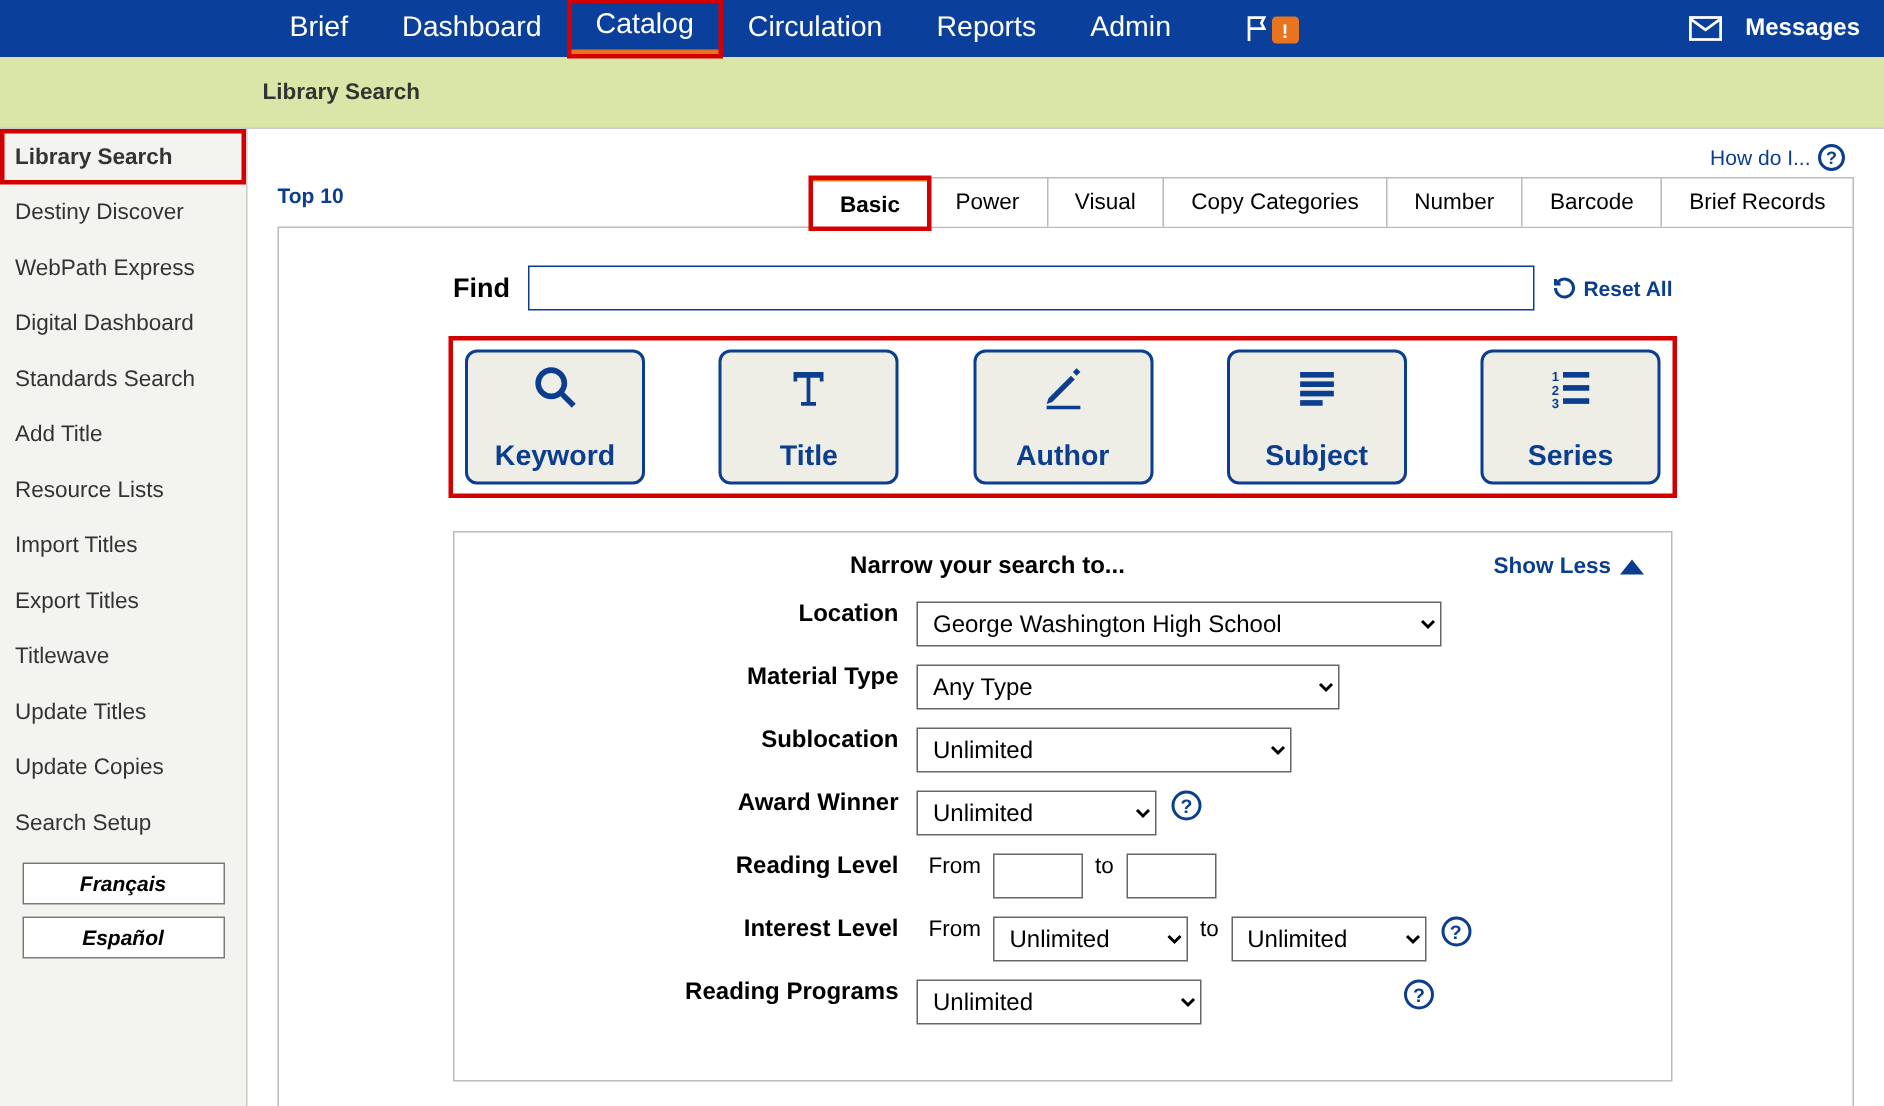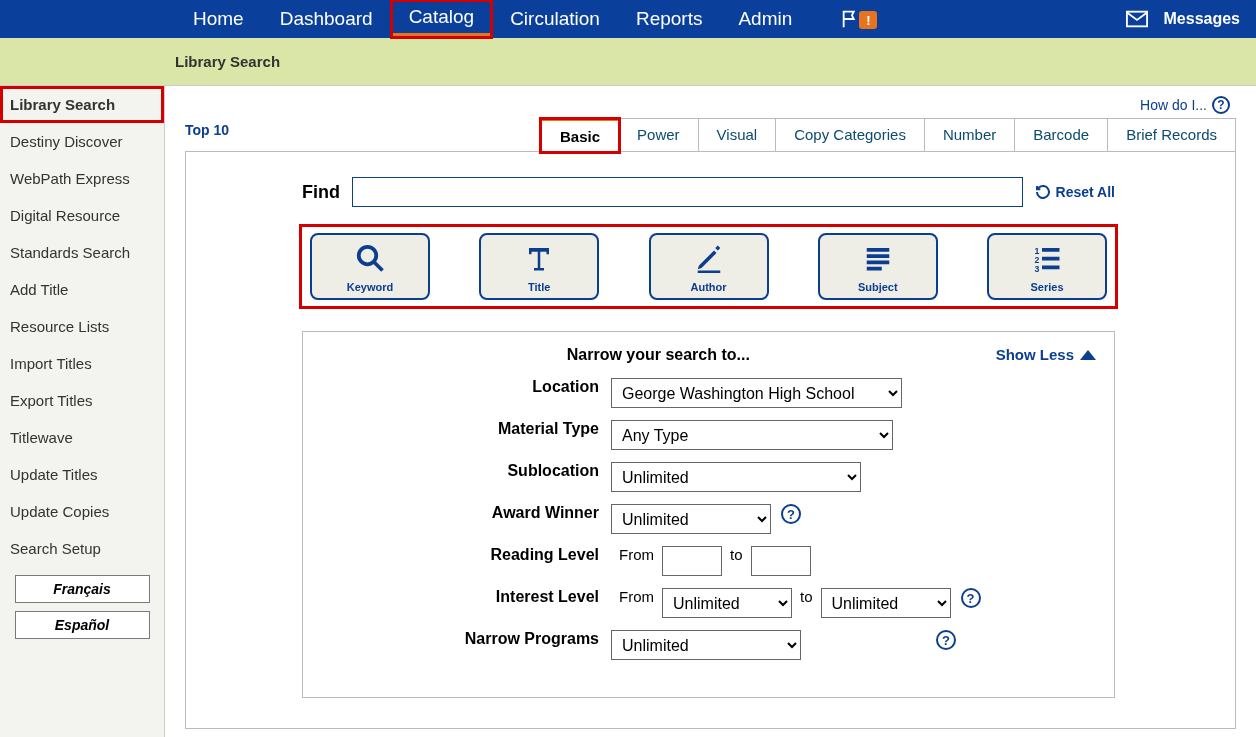--- a/index.html
+++ b/index.html
@@ -156,21 +156,21 @@
     justify-content:flex-end;
     margin-top:-20px;
     border-bottom:1px solid #bbb;
   }
   .tab{
     padding:7px 18px;
     border:1px solid #bbb;
     border-bottom:none;
     background:#fff;
     font-size:15px;
-    color:#0c4a6e;
+    color:#000000;
     cursor:pointer;
     margin-left:-1px;
   }
   .tab.active{
     font-weight:bold;
     color:#000;
     background:#fff;
     border-top:2px solid var(--orange);
     position:relative;
     top:1px;
@@ -220,21 +220,21 @@
     background:#eeede6;
     display:flex;
     flex-direction:column;
     align-items:center;
     justify-content:center;
     padding:8px 0 5px;
     cursor:pointer;
   }
   .sbtn svg,.sbtn .iconfake{width:34px;height:30px;}
   .sbtn span.lbl{
-    margin-top:8px;font-weight:bold;color:var(--link);font-size:11px;
+    margin-top:21px;font-weight:bold;color:var(--link);font-size:19px;
   }
   
   .narrowbox{
     border:1px solid #bbb;
     padding:14px 18px 25px 18px;
   }
   .narrowbox h4{
     margin:0 0 14px 0;
     font-size:16px;
     font-weight:bold;
@@ -268,42 +268,42 @@
     font-size:16px;
   }
   .formrow select,.formrow input[type=text]{
     border:1px solid #666;
     background:#fff;
     font-size:16px;
     padding:4px 6px;
     height:30px;
   }
   .formrow .txt-small{width:60px;}
-  .sel-lg{width:291px;}
+  .sel-lg{width:350px;}
   .sel-md{width:250px;}
   .sel-sm{width:160px;}
   .sel-xs{width:130px;}
   .gap{margin:0 8px;}
   .help-q{
     border:2px solid var(--link);
     color:var(--link);
     border-radius:50%;
     width:20px;height:20px;
     display:inline-flex;
     align-items:center;justify-content:center;
     font-size:13px;font-weight:bold;
     margin-left:10px;
     cursor:pointer;
   }
 </style>
 </head>
 <body>
 
 <div class="topbar">
-  <div class="topbar-item">Home</div>
+  <div class="topbar-item">Brief</div>
   <div class="topbar-item">Dashboard</div>
   <div class="topbar-item active red-outline">Catalog</div>
   <div class="topbar-item">Circulation</div>
   <div class="topbar-item">Reports</div>
   <div class="topbar-item">Admin</div>
 
   <div class="topbar-icon-flag" style="margin-left:30px;">
     <svg width="22" height="22" viewBox="0 0 24 24" fill="none" stroke="#fff" stroke-width="2">
       <path d="M4 3v18M4 4h11l-2 4 2 4H4"></path>
     </svg>
@@ -324,21 +324,21 @@
 <div class="subheader">
   <span>Library Search</span>
 </div>
 
 <div class="page">
 
   <div class="sidebar">
     <div class="side-item first">Library Search</div>
     <div class="side-item">Destiny Discover</div>
     <div class="side-item">WebPath Express</div>
-    <div class="side-item">Digital Resource</div>
+    <div class="side-item">Digital Dashboard</div>
     <div class="side-item">Standards Search</div>
     <div class="side-item">Add Title</div>
     <div class="side-item">Resource Lists</div>
     <div class="side-item">Import Titles</div>
     <div class="side-item">Export Titles</div>
     <div class="side-item">Titlewave</div>
     <div class="side-item">Update Titles</div>
     <div class="side-item">Update Copies</div>
     <div class="side-item">Search Setup</div>
 
@@ -472,21 +472,21 @@
             <option>Unlimited</option>
           </select>
           <span class="gap">to</span>
           <select class="sel-xs">
             <option>Unlimited</option>
           </select>
           <span class="help-q">?</span>
         </div>
 
         <div class="formrow">
-          <label>Narrow Programs</label>
+          <label>Reading Programs</label>
           <select class="sel-sm" style="width:190px">
             <option>Unlimited</option>
           </select>
           <span class="help-q" style="margin-left:135px">?</span>
         </div>
       </div>
     </div>
   </div>
 </div>
 

